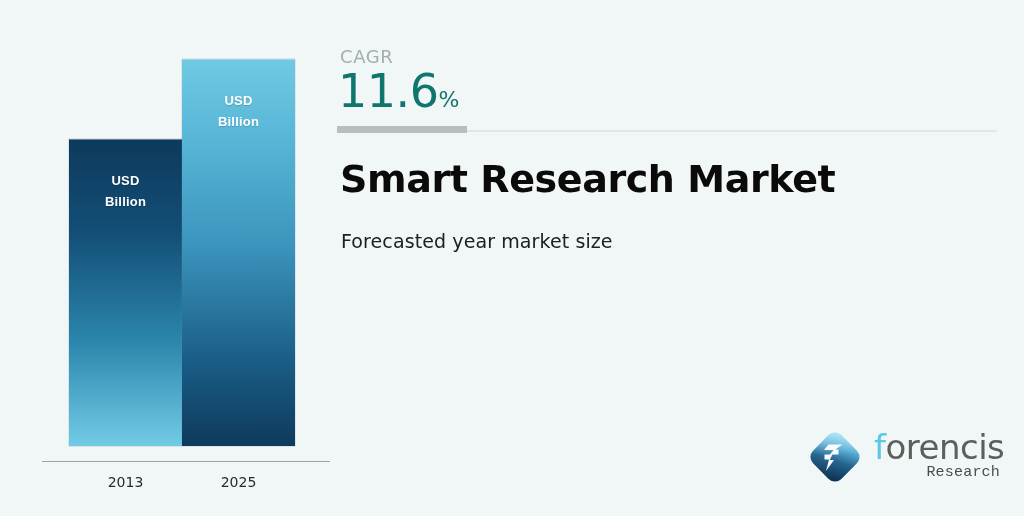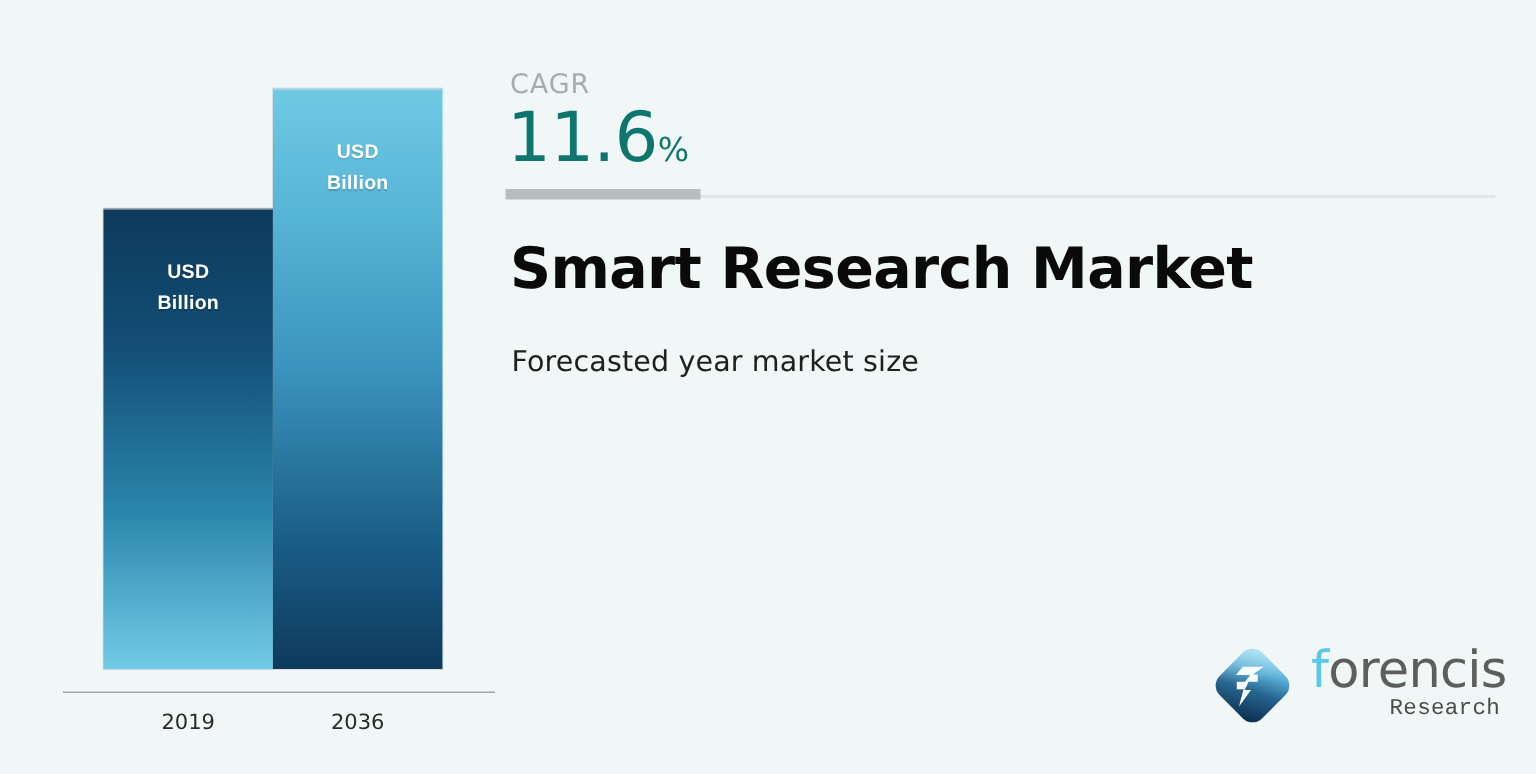--- a/index.html
+++ b/index.html
@@ -272,22 +272,22 @@
           <span>USD</span>
           <span>Billion</span>
         </div>
       </div>
 
     </div>
 
     <div class="axis-line"></div>
 
     <div class="tick-labels">
-      <div class="tick tick-0">2019</div>
-      <div class="tick tick-1">2036</div>
+      <div class="tick tick-0">2013</div>
+      <div class="tick tick-1">2025</div>
     </div>
 
   </div>
 
   <div class="text-panel">
 
     <div class="cagr-label">CAGR</div>
 
     <div class="cagr-value"><span>11.6</span><span class="cagr-pct">%</span></div>
 

